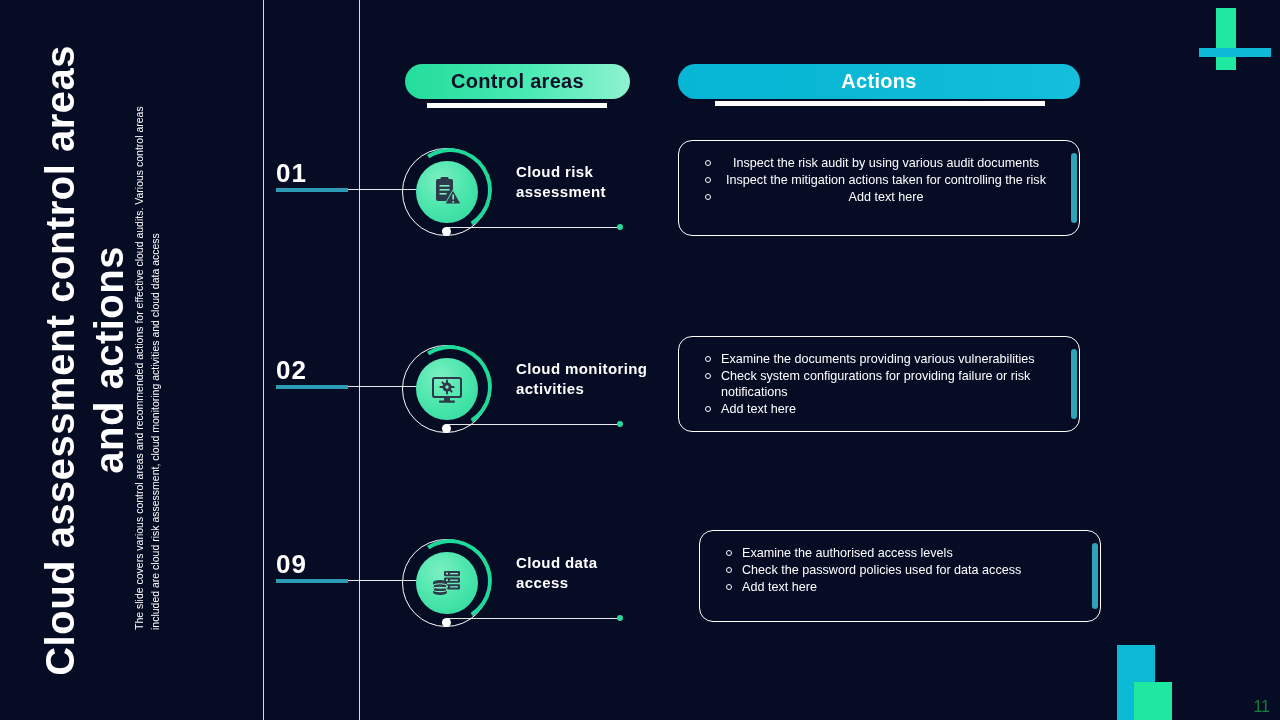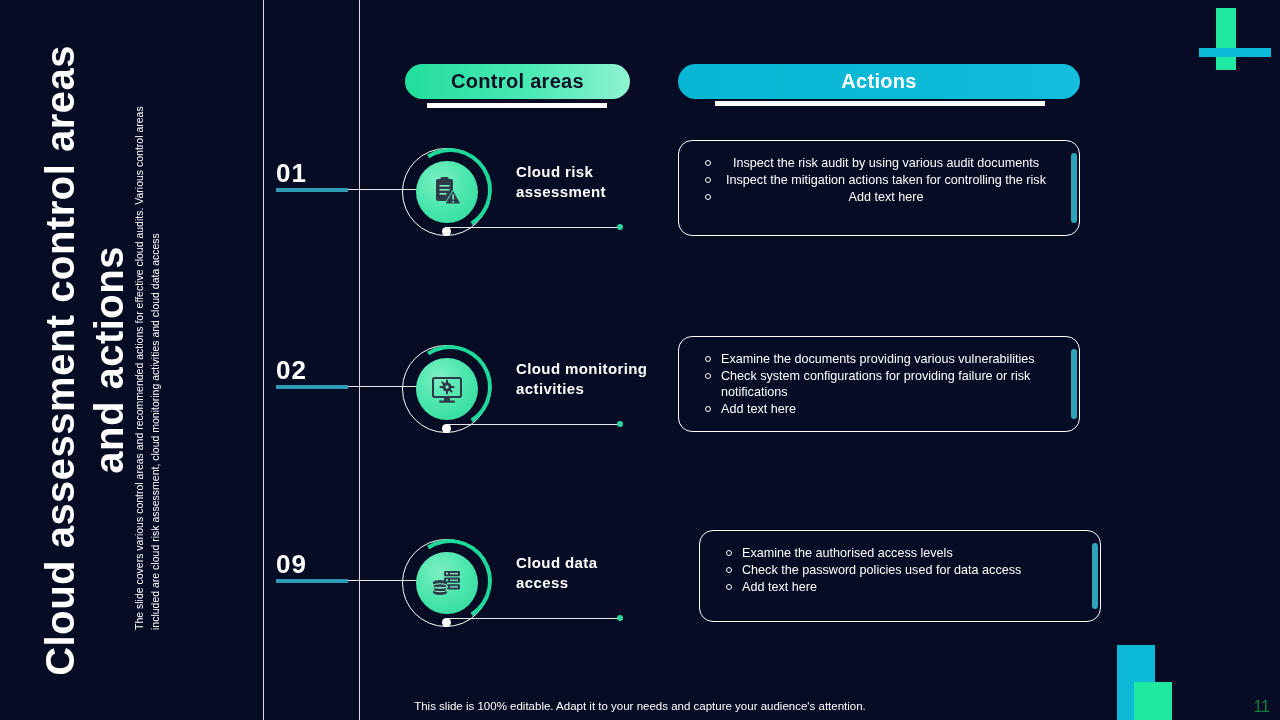--- a/index.html
+++ b/index.html
@@ -297,16 +297,15 @@
       </ul>
       <div class="accent"></div>
     </div>
   </div>
 
   <div class="deco-tr-v"></div>
   <div class="deco-tr-h"></div>
   <div class="deco-br-cyan"></div>
   <div class="deco-br-green"></div>
 
-  <div class="footer">This slide is 100% editable. Adapt it to your needs and capture your audience's attention.</div>
   <div class="page-num">11</div>
 
 </div>
 
 </body></html>

